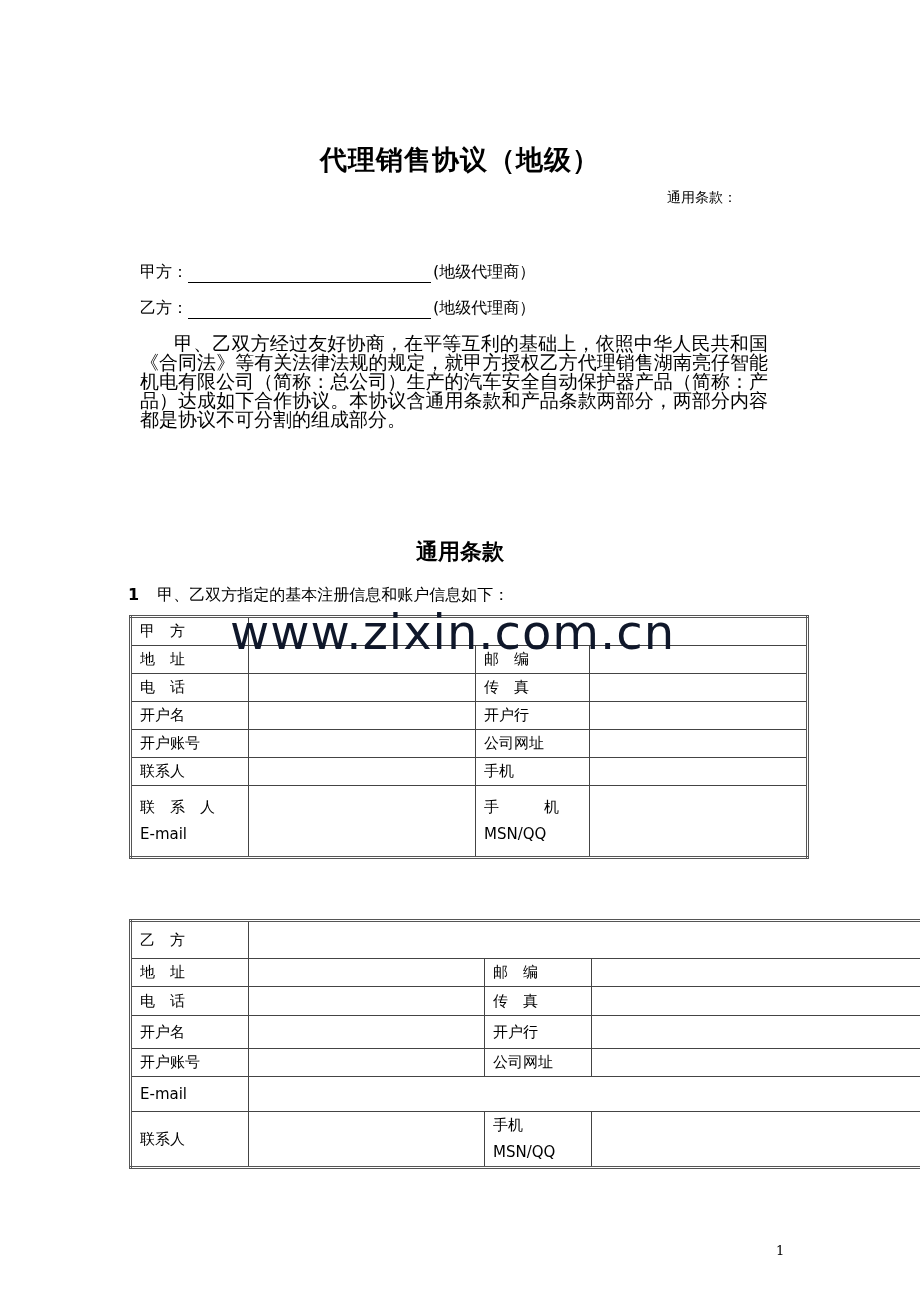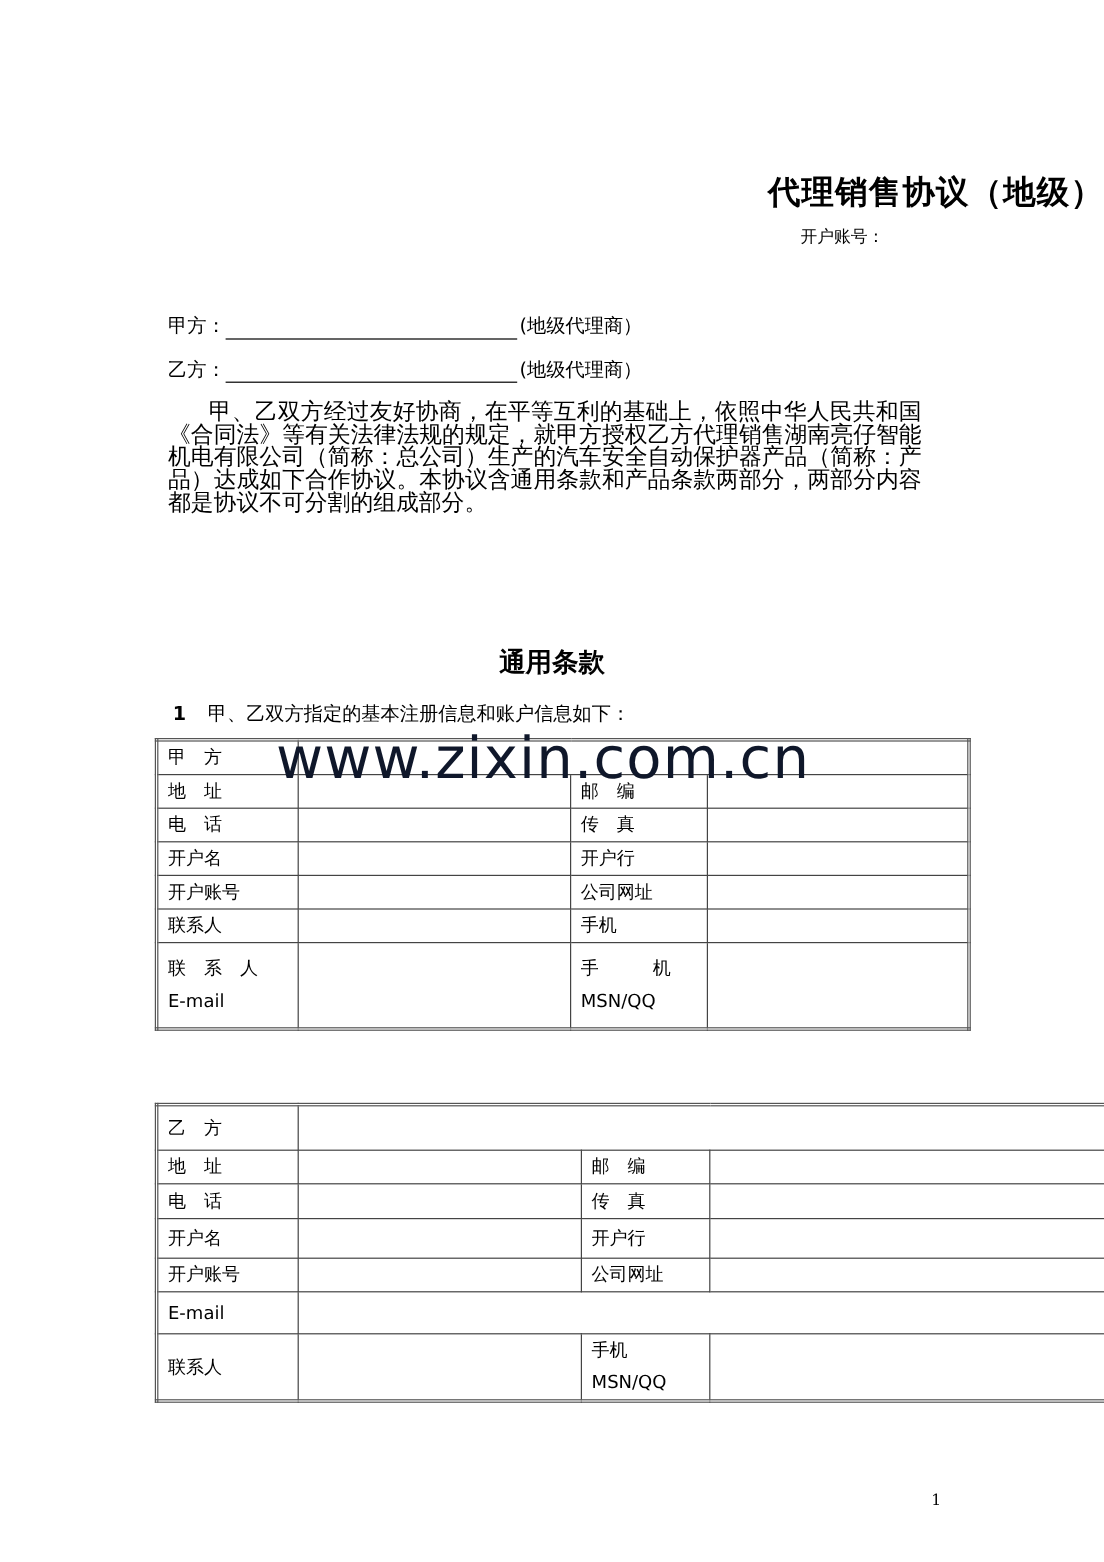--- a/index.html
+++ b/index.html
@@ -1,37 +1,37 @@
 <!DOCTYPE html>
 <html><head>
 <meta charset="utf-8">
 <style>
   html, body { margin:0; padding:0; background:#fff; }
   body { width:920px; height:1302px; position:relative; overflow:hidden;
          font-family:"DejaVu Sans","Liberation Sans",sans-serif; color:#000; }
   .abs { position:absolute; }
-  .title { left:0; width:920px; top:142px; text-align:right; font-size:27px; font-weight:bold; letter-spacing:1px; }
+  .title { left:0; width:920px; top:142px; text-align:center; font-size:27px; font-weight:bold; letter-spacing:1px; }
   .contract-no { left:667px; top:189px; font-size:14px; font-family:"DejaVu Serif","Liberation Serif",serif; }
   .party { left:140px; font-size:16px; }
   .party .blank { display:inline-block; width:243px; border-bottom:1px solid #000; height:16px; vertical-align:bottom; margin:0 2px 0 0; }
   .para { left:140px; top:334px; width:628px; font-size:19px; line-height:19px; text-align:justify; }
   .para p { margin:0; text-indent:34px; }
   .section-title { left:0; width:920px; top:537px; text-align:center; font-size:22px; font-weight:bold; }
-  .clause { left:144px; top:585px; font-size:16px; }
+  .clause { left:128px; top:585px; font-size:16px; }
   .clause b { margin-right:18px; }
   table.info { position:absolute; border-collapse:collapse; border:3px double #555; font-size:15px; }
   table.info td { border:1px solid #444; padding:0 8px; height:27px; vertical-align:middle; }
   .watermark { left:230px; top:604px; font-size:48px; color:#0f172a; letter-spacing:1px; font-family:"DejaVu Sans","Liberation Sans",sans-serif; }
   .page-num { left:776px; top:1243px; font-size:13px; font-family:"DejaVu Serif","Liberation Serif",serif; }
 </style>
 </head>
 <body>
 
 <div class="abs title">代理销售协议（地级）</div>
-<div class="abs contract-no">开户账号：</div>
+<div class="abs contract-no">通用条款：</div>
 
 <div class="abs party" style="top:262px;">
   <span>甲方：</span><span class="blank"></span><span>(地级代理商）</span>
 </div>
 <div class="abs party" style="top:298px;">
   <span>乙方：</span><span class="blank"></span><span>(地级代理商）</span>
 </div>
 
 <div class="abs para">
   <p>甲、乙双方经过友好协商，在平等互利的基础上，依照中华人民共和国《合同法》等有关法律法规的规定，就甲方授权乙方代理销售湖南亮仔智能机电有限公司（简称：总公司）生产的汽车安全自动保护器产品（简称：产品）达成如下合作协议。本协议含通用条款和产品条款两部分，两部分内容都是协议不可分割的组成部分。</p>

